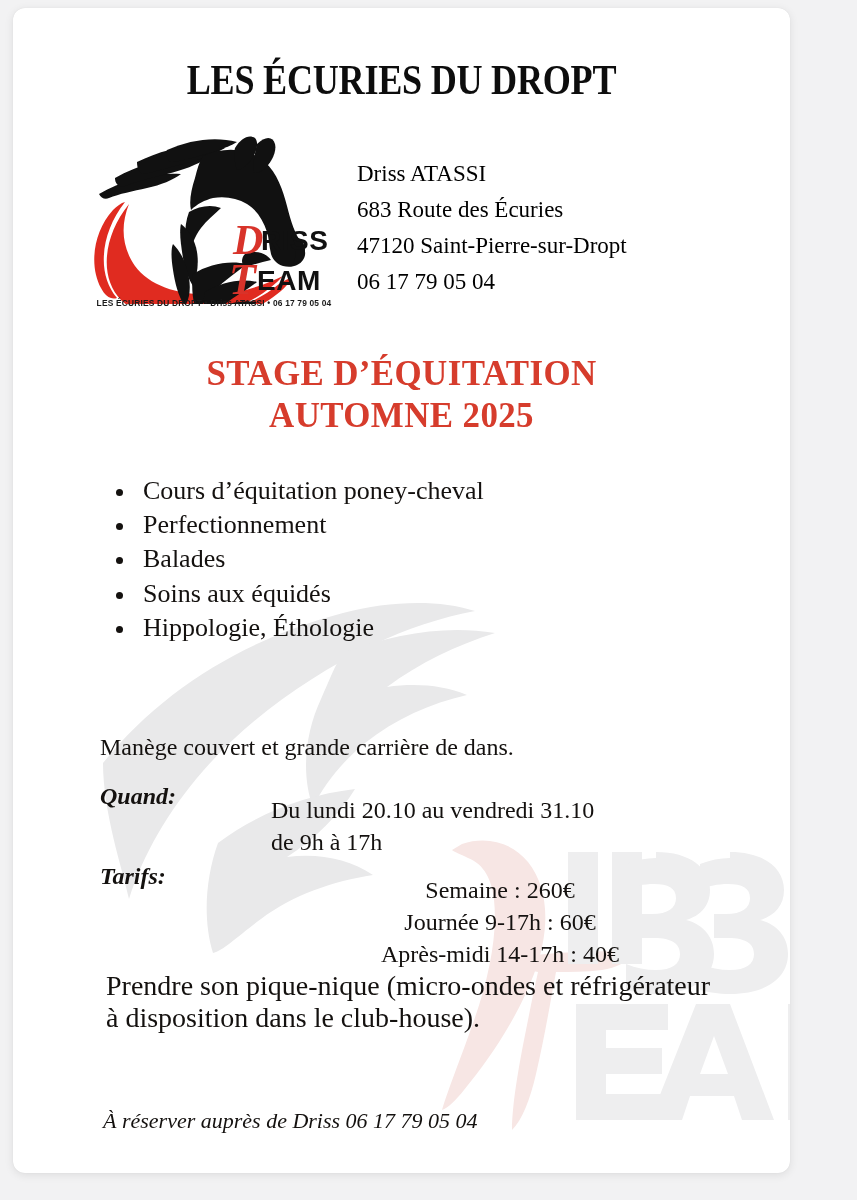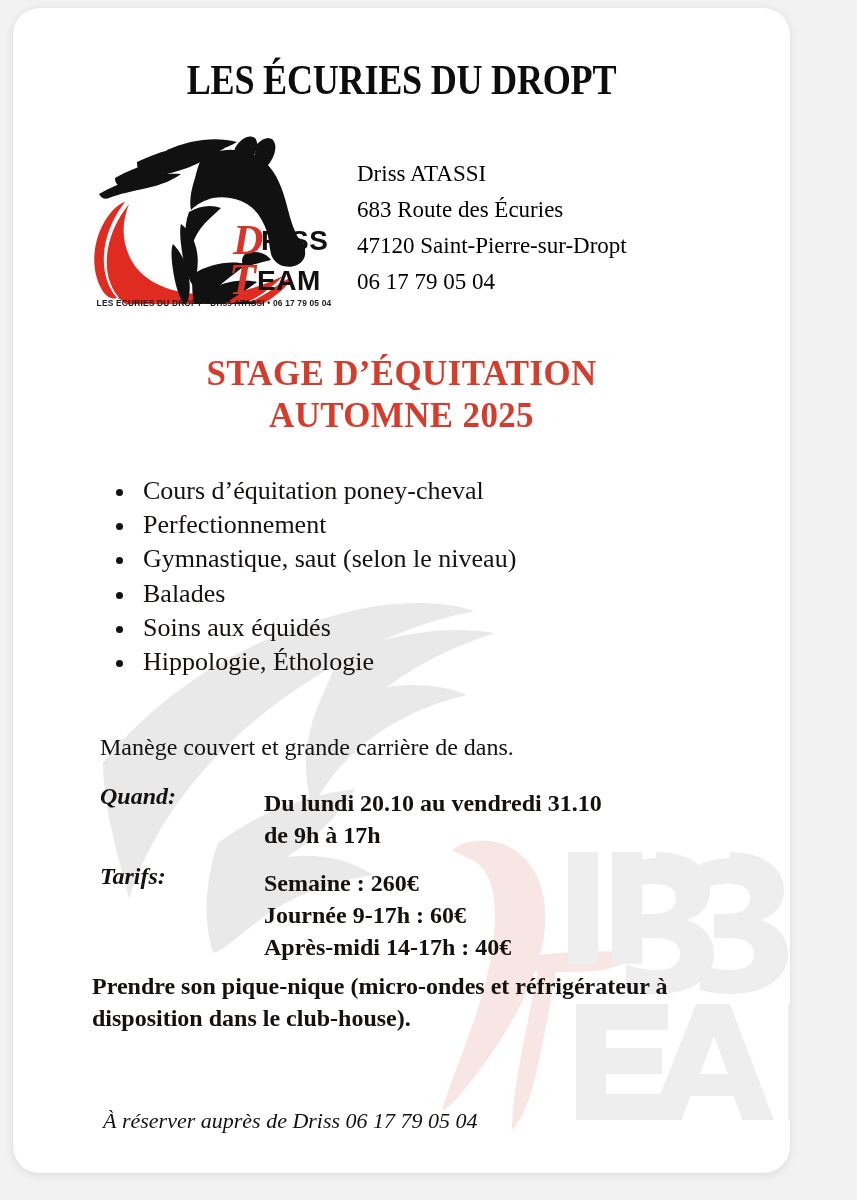--- a/index.html
+++ b/index.html
@@ -17,21 +17,21 @@
   }
 
   
   .page-card {
     position: absolute;
     left: 13px;
     top: 8px;
     width: 777px;
     height: 1165px;
     background: #ffffff;
-    border-radius: 26px;
+    border-radius: 12px;
     box-shadow: 0 2px 10px rgba(0,0,0,0.09), 0 0 1px rgba(0,0,0,0.10);
     overflow: hidden;
   }
 
   
   .watermark {
     position: absolute;
     pointer-events: none;
     z-index: 0;
   }
@@ -160,55 +160,53 @@
     white-space: nowrap;
   }
 
   
   .info-row {
     position: absolute;
     left: 87px;
     width: 640px;
   }
   .info-row.quand { top: 775px; }
-  .info-row.tarifs { top: 855px; }
+  .info-row.tarifs { top: 855px; text-align: center; }
   .info-label {
     position: absolute;
     left: 0;
     top: 0;
     font-size: 24px;
     font-weight: bold;
     color: #14110f;
     white-space: nowrap;
     font-style: italic;
   }
   .info-values {
-    margin: 4px;
+    margin: 11px;
     padding: 0;
     list-style: none;
     padding-left: 160px;
-    font-weight: bold;
   }
   .info-values li {
     font-size: 24px;
     line-height: 32px;
     color: #14110f;
     white-space: nowrap;
   }
 
   
   .note {
     position: absolute;
-    left: 79px;
+    left: 93px;
     top: 962px;
-    font-size: 24px;
+    font-size: 28px;
     line-height: 32px;
     color: #14110f;
     width: 620px;
-    font-weight: bold;
   }
 
   
   .closing {
     position: absolute;
     left: 90px;
     top: 1100px;
     font-size: 22px;
     font-style: italic;
     color: #14110f;
@@ -300,21 +298,20 @@
     </div>
 
     <div class="red-heading">
       <div>STAGE D’ÉQUITATION</div>
       <div>AUTOMNE 2025</div>
     </div>
 
     <ul class="bullets">
       <li>Cours d’équitation poney-cheval</li>
       <li>Perfectionnement</li>
-      <li>Gymnastique, saut (selon le niveau)</li>
       <li>Balades</li>
       <li>Soins aux équidés</li>
       <li>Hippologie, Éthologie</li>
     </ul>
 
     <div class="facility">Manège couvert et grande carrière de dans.</div>
 
     <div class="info-row quand">
       <span class="info-label">Quand:</span>
       <ul class="info-values">

